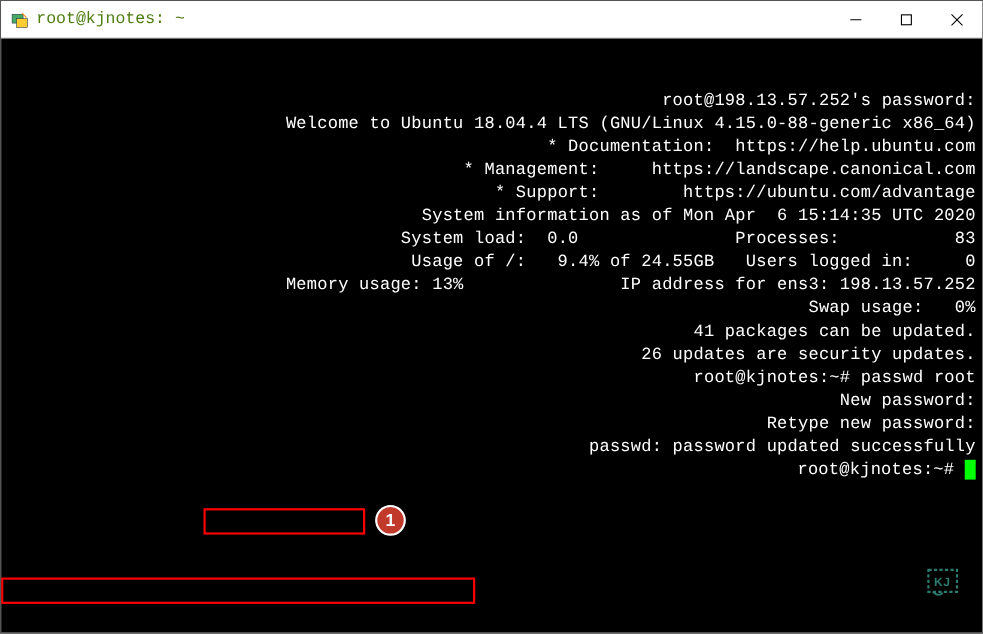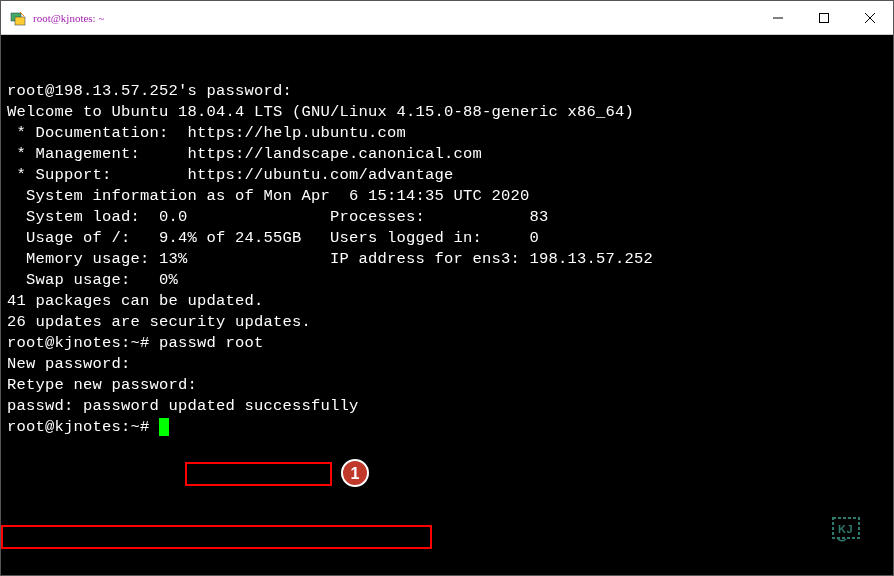--- a/index.html
+++ b/index.html
@@ -23,23 +23,23 @@
     .titlebar .app-icon {
       width: 18px;
       height: 18px;
       margin-right: 6px;
       display: flex;
       align-items: center;
       justify-content: center;
     }
     .titlebar .title {
       flex: 1;
-      font-family: Liberation Serif, serif;
-      font-size: 11px;
-      color: #a21caf;
+      font-family: Liberation Mono, monospace;
+      font-size: 15px;
+      color: #4d7c0f;
     }
     .win-controls {
       display: flex;
       height: 100%;
     }
     .win-btn {
       width: 46px;
       display: flex;
       align-items: center;
       justify-content: center;
@@ -54,20 +54,21 @@
       font-size: 15.5px;
       line-height: 21px;
       padding: 4px 6px;
       height: calc(576px - 34px);
       white-space: pre;
       position: relative;
       letter-spacing: 0.2px;
     }
     .term-line {
       white-space: pre;
+      text-align: right;
     }
     .redbox1 {
       position: absolute;
       border: 2px solid #ff0000;
       left: 184px;
       top: 427px;
       width: 147px;
       height: 24px;
       pointer-events: none;
     }
@@ -99,21 +100,21 @@
     }
     .cursor {
       display: inline-block;
       width: 10px;
       height: 18px;
       background: #00ff00;
       vertical-align: middle;
     }
     .watermark {
       position: absolute;
-      right: 23px;
+      right: 12px;
       bottom: 8px;
       display: flex;
       align-items: center;
       color: #2d7a6f;
       font-family: Arial, sans-serif;
       font-weight: bold;
       font-size: 22px;
       letter-spacing: 0.5px;
     }
     .watermark .wm-icon {

